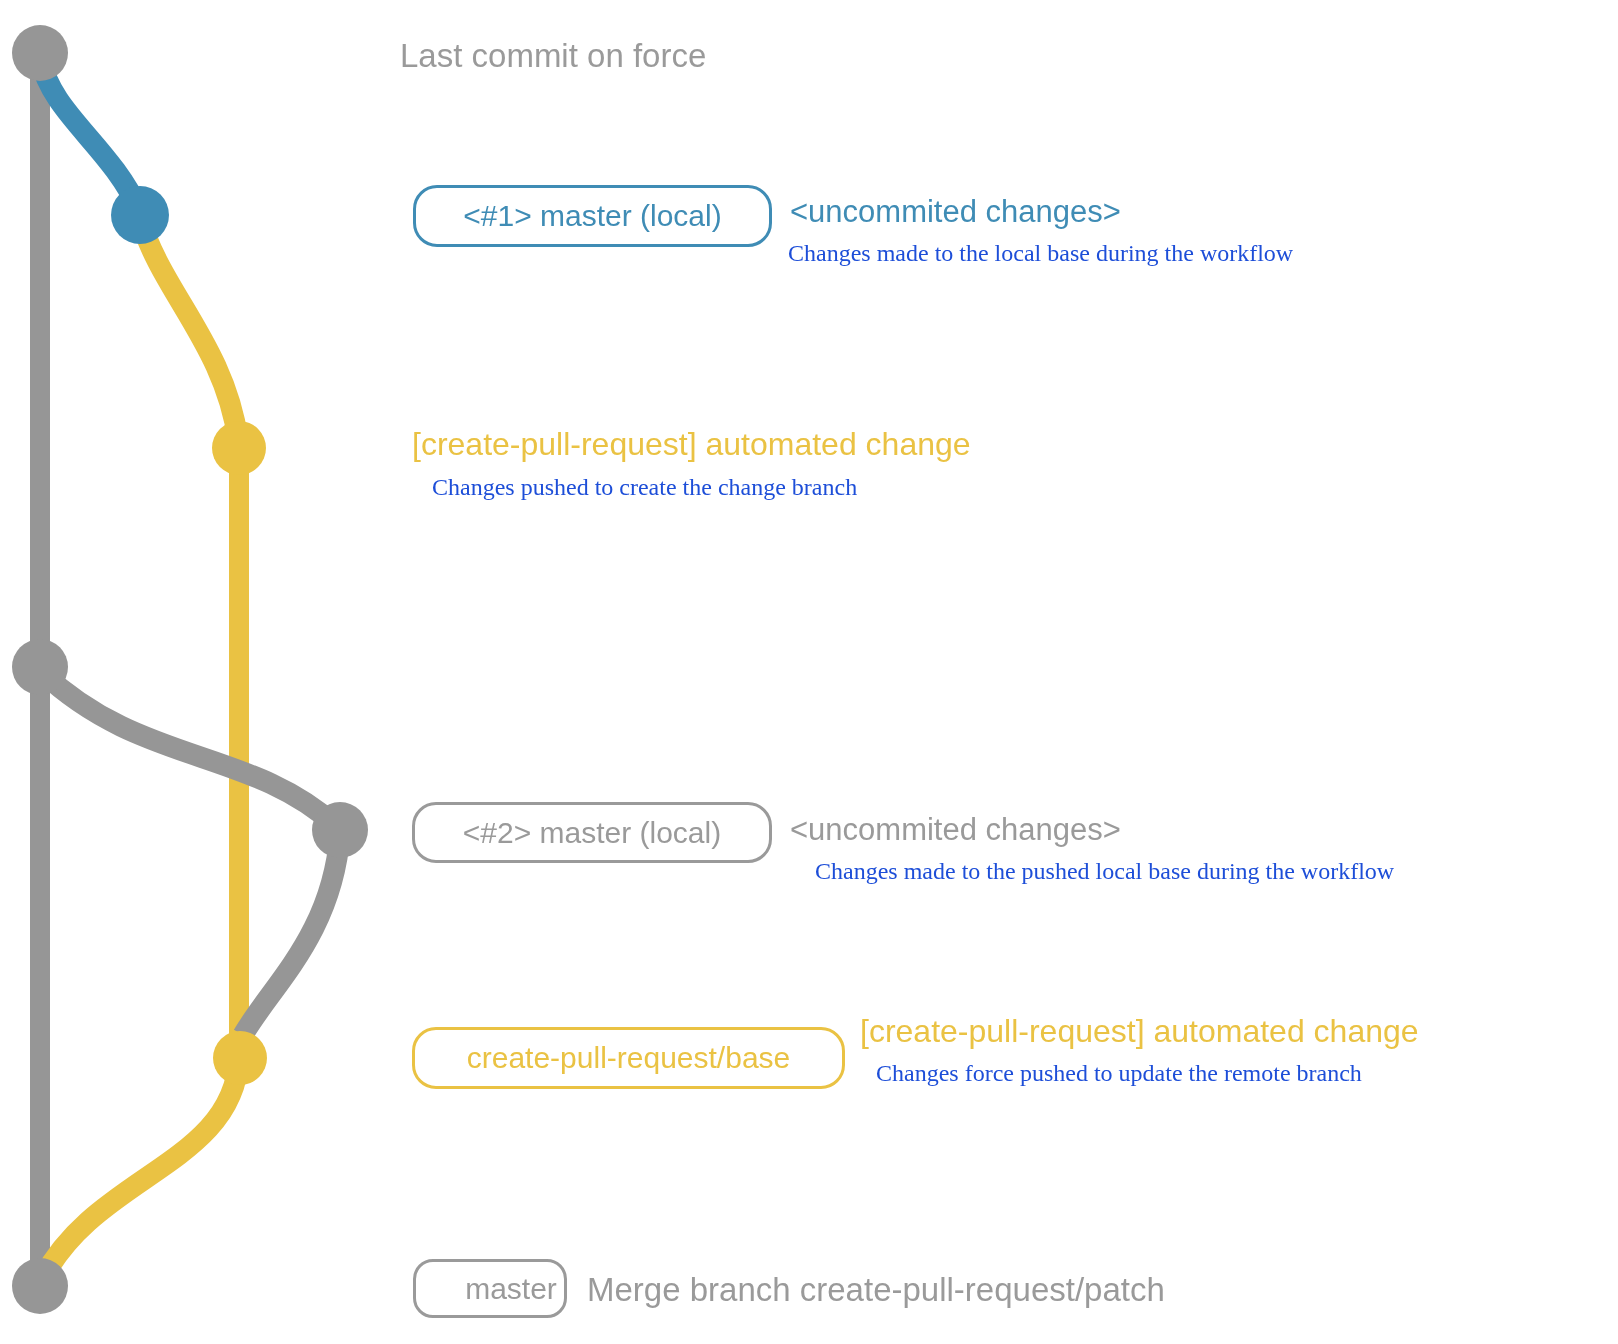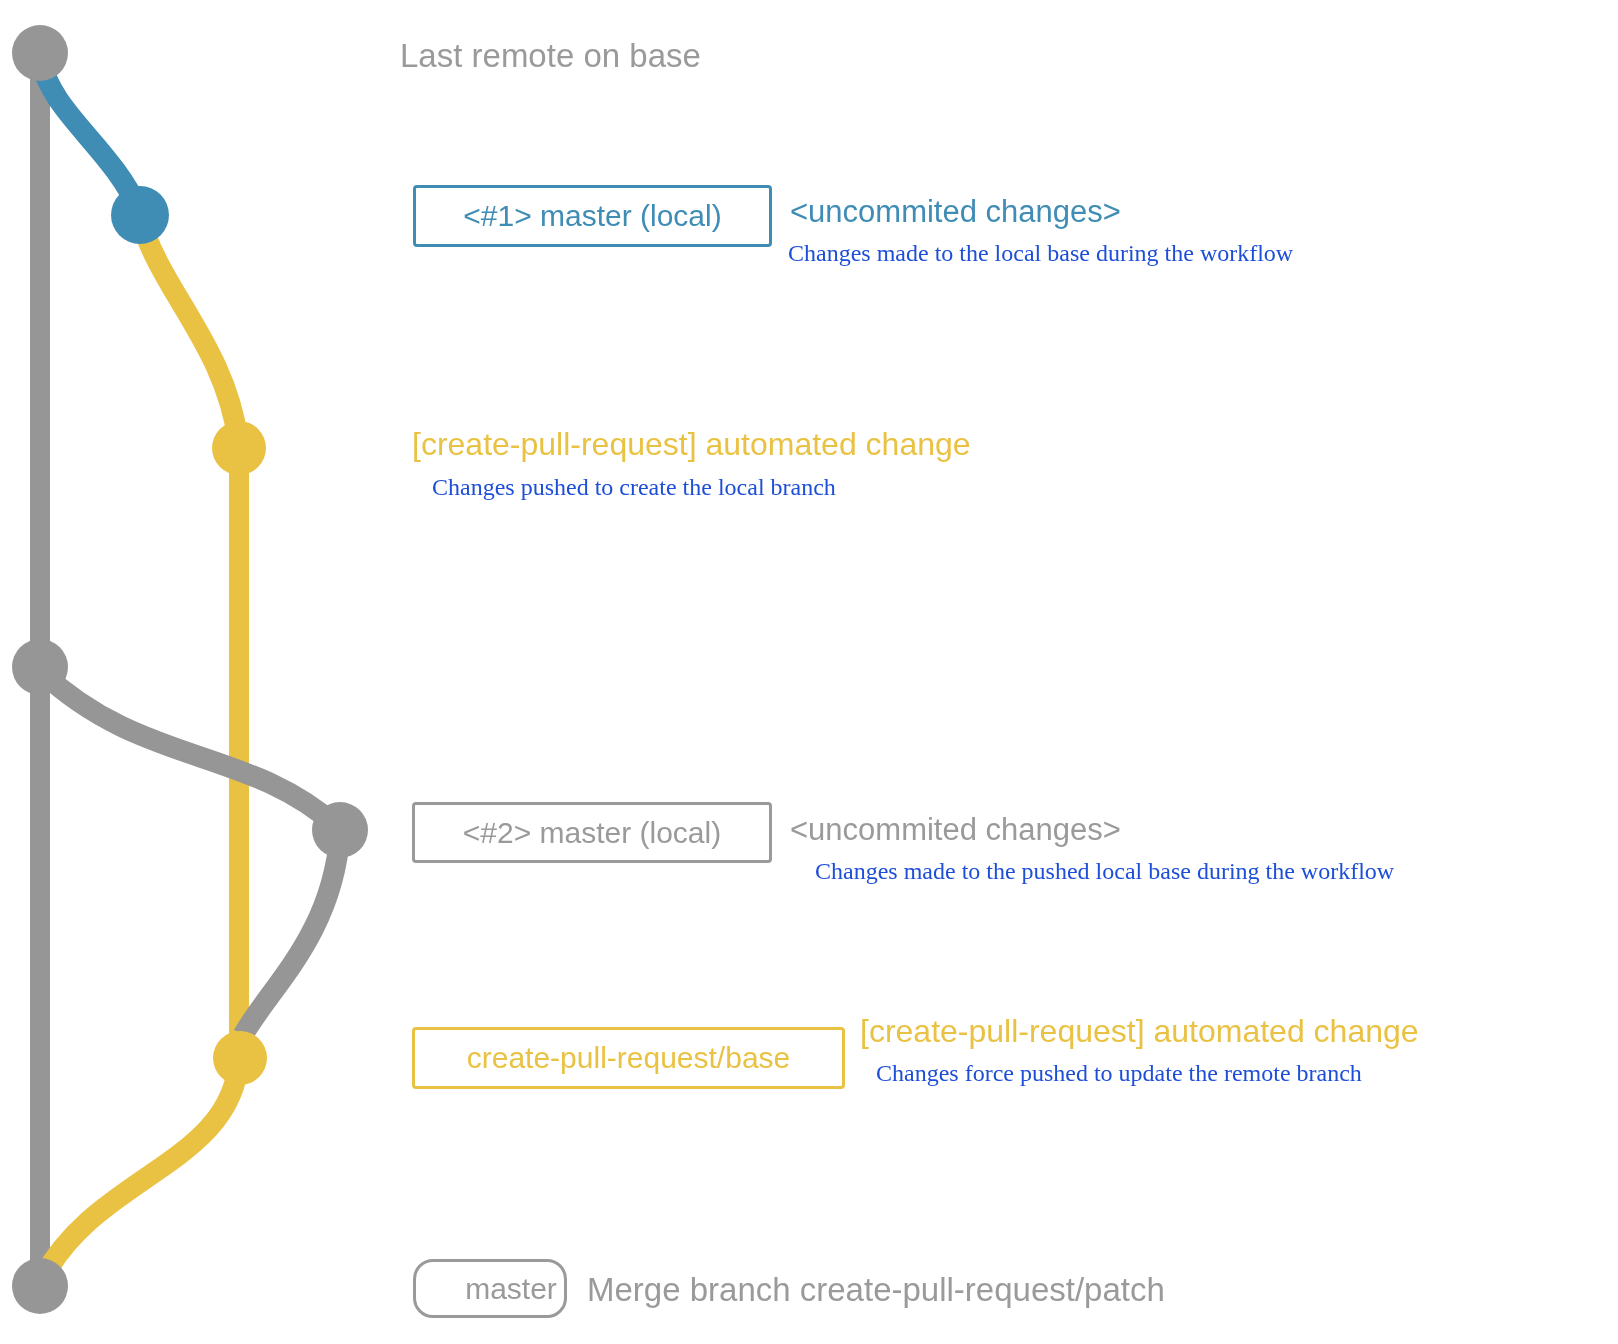--- a/index.html
+++ b/index.html
@@ -14,21 +14,21 @@
   .txt{position:absolute;white-space:nowrap;}
   .title-gray{color:#9a9a9a;font-size:33px;}
   .label-blue{color:#3f8cb5;font-size:31px;}
   .label-gray{color:#9a9a9a;font-size:31px;}
   .label-yellow{color:#eac243;font-size:32px;}
   .caption{color:#1d4ed8;font-family:Liberation Serif, serif;font-size:24px;}
   .badge{
     position:absolute;
     display:flex;align-items:center;justify-content:center;
     background:#ffffff;
-    border-radius:4px;
+    border-radius:24px;
     font-size:30px;
     box-sizing:border-box;
   }
   .badge-blue{border:3.5px solid #3f8cb5;color:#3f8cb5;}
   .badge-gray{border:3.5px solid #9a9a9a;color:#9a9a9a;}
   .badge-yellow{border:3.5px solid #eac243;color:#eac243;}
 </style>
 </head>
 <body>
 
@@ -49,28 +49,28 @@
 
     <circle cx="40" cy="53" r="28" fill="#969696"></circle>
     <circle cx="140" cy="215" r="29" fill="#3f8cb5"></circle>
     <circle cx="239" cy="448" r="27" fill="#eac243"></circle>
     <circle cx="40" cy="667" r="28" fill="#969696"></circle>
     <circle cx="340" cy="830" r="28" fill="#969696"></circle>
     <circle cx="240" cy="1058" r="27" fill="#eac243"></circle>
     <circle cx="40" cy="1286" r="28" fill="#969696"></circle>
   </svg>
 
-  <div class="txt title-gray" style="left:400px;top:37px;">Last remote on base</div>
+  <div class="txt title-gray" style="left:400px;top:37px;">Last commit on force</div>
 
   <div class="badge badge-blue" style="left:413px;top:185px;width:359px;height:62px;">&lt;#1&gt; master (local)</div>
   <div class="txt label-blue" style="left:790px;top:194px;">&lt;uncommited changes&gt;</div>
   <div class="txt caption" style="left:788px;top:240px;">Changes made to the local base during the workflow</div>
 
   <div class="txt label-yellow" style="left:412px;top:426px;">[create-pull-request] automated change</div>
-  <div class="txt caption" style="left:432px;top:474px;">Changes pushed to create the local branch</div>
+  <div class="txt caption" style="left:432px;top:474px;">Changes pushed to create the change branch</div>
 
 
   <div class="badge badge-gray" style="left:412px;top:802px;width:360px;height:61px;">&lt;#2&gt; master (local)</div>
   <div class="txt label-gray" style="left:790px;top:812px;">&lt;uncommited changes&gt;</div>
   <div class="txt caption" style="left:815px;top:858px;">Changes made to the pushed local base during the workflow</div>
 
   <div class="badge badge-yellow" style="left:412px;top:1027px;width:433px;height:62px;">create-pull-request/base</div>
   <div class="txt label-yellow" style="left:860px;top:1013px;">[create-pull-request] automated change</div>
   <div class="txt caption" style="left:876px;top:1060px;">Changes force pushed to update the remote branch</div>
 

